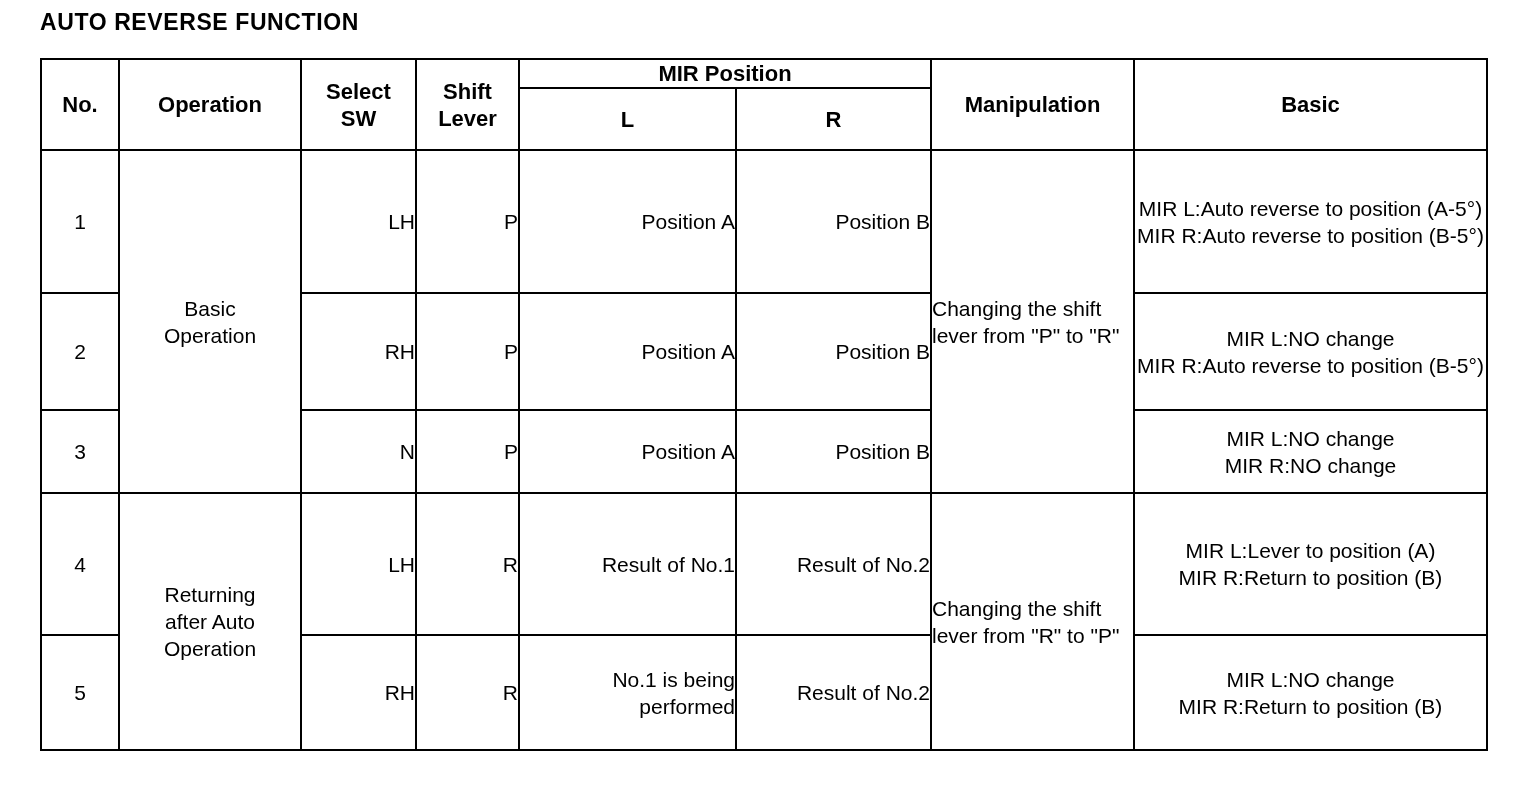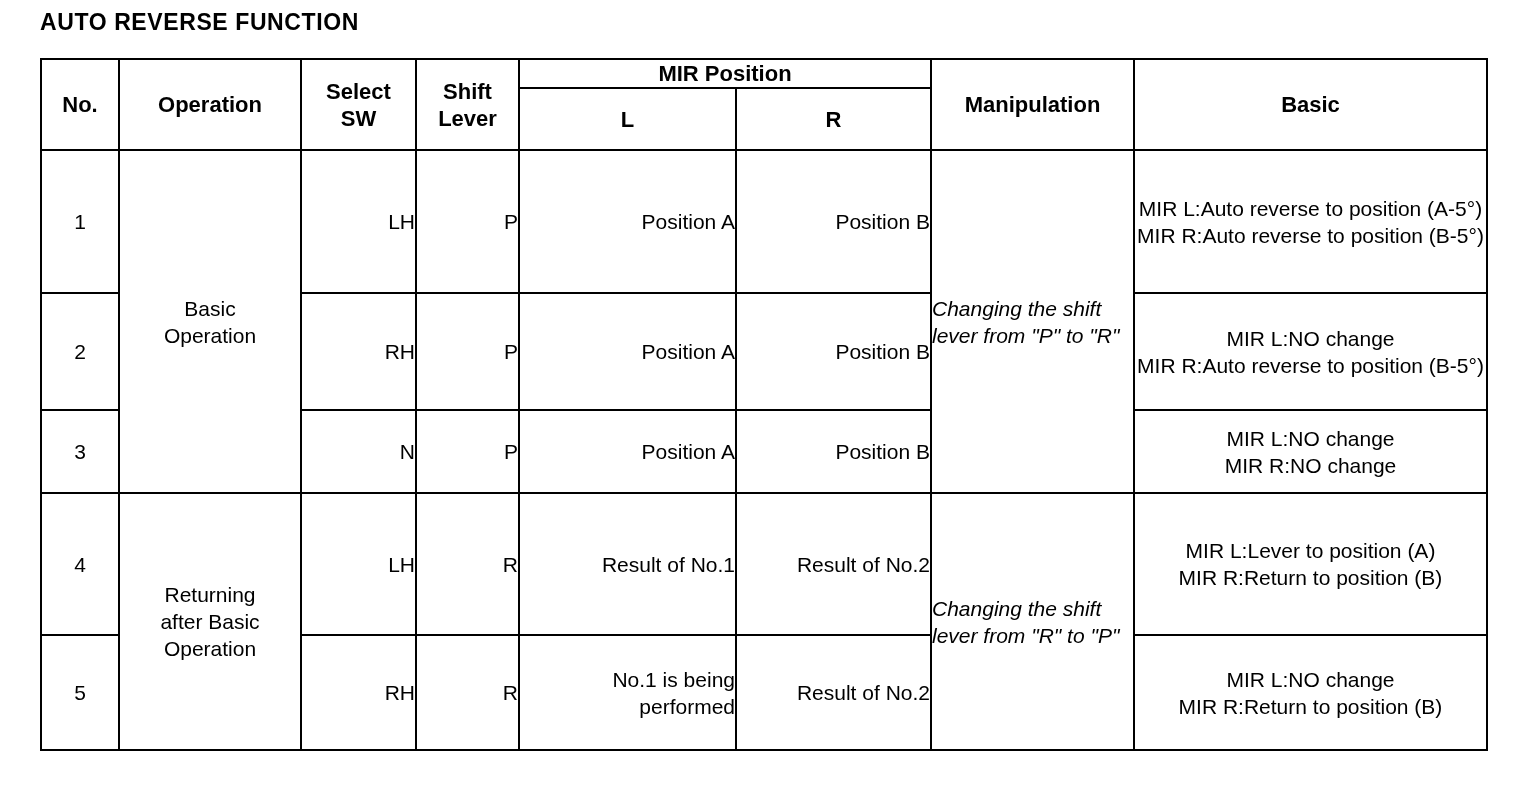--- a/index.html
+++ b/index.html
@@ -66,21 +66,20 @@
     text-align: center;
     padding: 4px 8px 4px 10px;
     font-size: 21px;
     line-height: 28px;
   }
   .manip-cell {
     text-align: left;
     padding: 0 6px 0 8px;
     font-size: 21px;
     line-height: 30px;
-    font-style: italic;
   }
   .op-cell {
     text-align: center;
     font-size: 21px;
     line-height: 31px;
   }
   .op-top { vertical-align: top; padding-top: 10px; border-radius: 28px; }
   .num-cell { text-align: center; font-size: 21px; }
   .mir-head-top { padding: 6px 0 7px 0; }
   
@@ -172,21 +171,21 @@
         <td class="result-cell vtop">
           <div>MIR L:NO change</div>
           <div>MIR R:NO change</div>
         </td>
       </tr>
 
       <tr>
         <td class="num-cell" style="height:142px">4</td>
         <td rowspan="2" class="op-cell vmid">
           <div>Returning</div>
-          <div>after Basic</div>
+          <div>after Auto</div>
           <div>Operation</div>
         </td>
         <td class="cell-pad-c">LH</td>
         <td class="cell-pad-c">R</td>
         <td class="cell-pad-c">Result of No.1</td>
         <td class="cell-pad-c">Result of No.2</td>
         <td rowspan="2" class="manip-cell">Changing the shift lever from "R" to "P"</td>
         <td class="result-cell vtop">
           <div>MIR L:Lever to position (A)</div>
           <div>MIR R:Return to position (B)</div>

